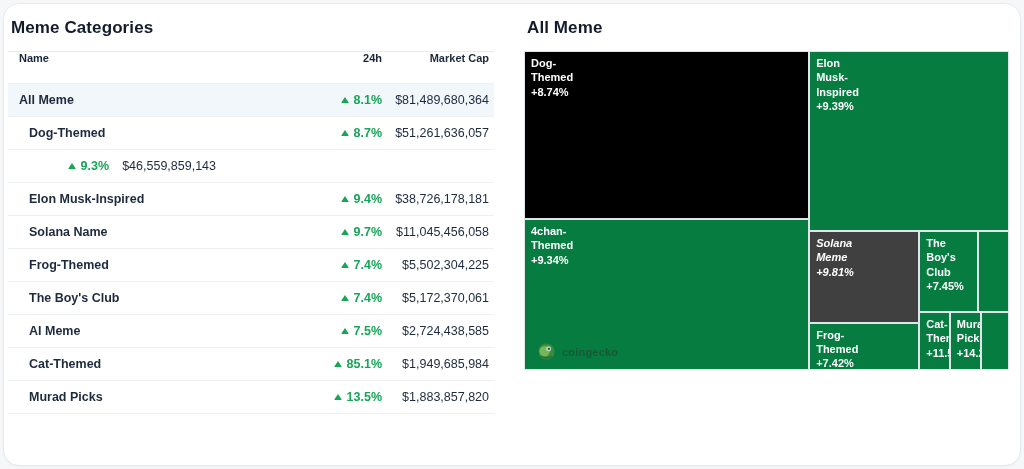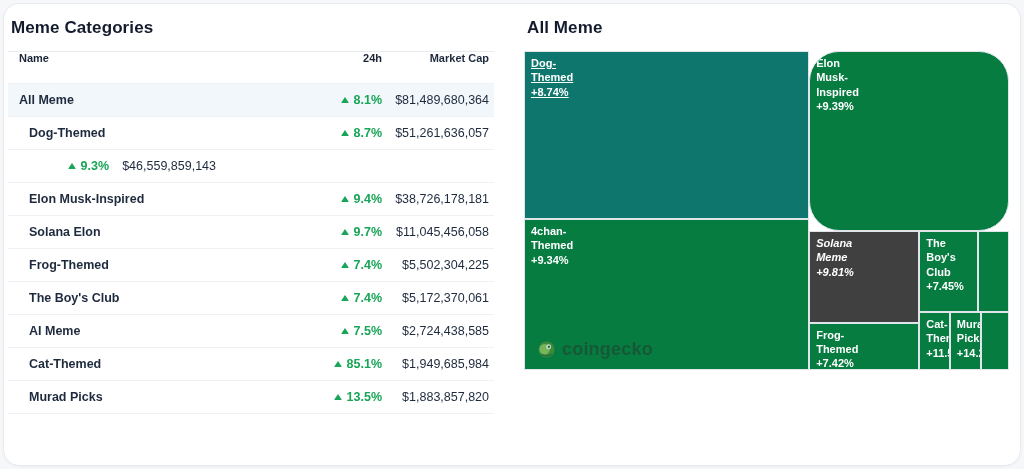--- a/index.html
+++ b/index.html
@@ -62,21 +62,21 @@
     padding:4px 6px;
     overflow:hidden; white-space:pre;
     cursor:pointer;
   }
   .watermark {
     position:absolute; left:14px; bottom:10px;
     display:flex; align-items:center; gap:7px;
     opacity:.75; pointer-events:none;
   }
   .watermark .wm-text {
-    font-size:18px; font-weight:700; color:#1c4d33; letter-spacing:.2px;
+    font-size:11px; font-weight:700; color:#1c4d33; letter-spacing:.2px;
   }
 </style>
 </head>
 <body>
 
 <div class="card">
 
   <div class="left-panel">
     <div class="panel-title">Meme Categories</div>
     <div class="table">
@@ -111,21 +111,21 @@
           </div>
           <div class="row">
             <div class="c-name sub">Elon Musk-Inspired</div>
             <div class="c-24h">
               <span class="tri-up"></span>
               <span>9.4%</span>
             </div>
             <div class="c-mcap">$38,726,178,181</div>
           </div>
           <div class="row">
-            <div class="c-name sub">Solana Elon</div>
+            <div class="c-name sub">Solana Name</div>
             <div class="c-24h">
               <span class="tri-up"></span>
               <span>9.7%</span>
             </div>
             <div class="c-mcap">$11,045,456,058</div>
           </div>
           <div class="row">
             <div class="c-name sub">Frog-Themed</div>
             <div class="c-24h">
               <span class="tri-up"></span>
@@ -186,25 +186,25 @@
         <div class="tm-cell" style="left: 81.5%; top: 56.4%; width: 12.1%; height: 25.4%; background: rgb(6, 124, 65);"><span>The
 Boy's
 Club
 +7.45%</span></div>
         <div class="tm-cell" style="left: 58.8%; top: 56.4%; width: 22.7%; height: 28.8%; background: #404040; font-style: italic;"><span>Solana
 Meme
 +9.81%</span></div>
         <div class="tm-cell" style="left: 0%; top: 52.7%; width: 58.8%; height: 47.3%; background: rgb(6, 124, 65);"><span>4chan-
 Themed
 +9.34%</span></div>
-        <div class="tm-cell" style="left: 58.8%; top: 0%; width: 41.2%; height: 56.4%; background: rgb(6, 124, 65); border-radius: 30px;"><span>Elon
+        <div class="tm-cell" style="left: 58.8%; top: 0%; width: 41.2%; height: 56.4%; background: rgb(6, 124, 65);"><span>Elon
 Musk-
 Inspired
 +9.39%</span></div>
-        <div class="tm-cell" style="left: 0%; top: 0%; width: 58.8%; height: 52.7%; background: #0f766e; text-decoration: underline;"><span>Dog-
+        <div class="tm-cell" style="left: 0%; top: 0%; width: 58.8%; height: 52.7%; background: #000000;"><span>Dog-
 Themed
 +8.74%</span></div>
       <div class="watermark">
         <svg width="17" height="17" viewBox="0 0 17 17">
           <circle cx="8.5" cy="8.5" r="8" fill="#4e8f3c"></circle>
           <circle cx="6.6" cy="8.2" r="5.2" fill="#9cc963"></circle>
           <circle cx="10.6" cy="5.8" r="2.5" fill="#f4f8ee"></circle>
           <circle cx="10.9" cy="5.8" r="1.1" fill="#24422a"></circle>
           <path d="M3 12.5 Q8.5 15.5 14 12.5 L14 14 Q8.5 17 3 14 Z" fill="#2e6b33"></path>
         </svg>

